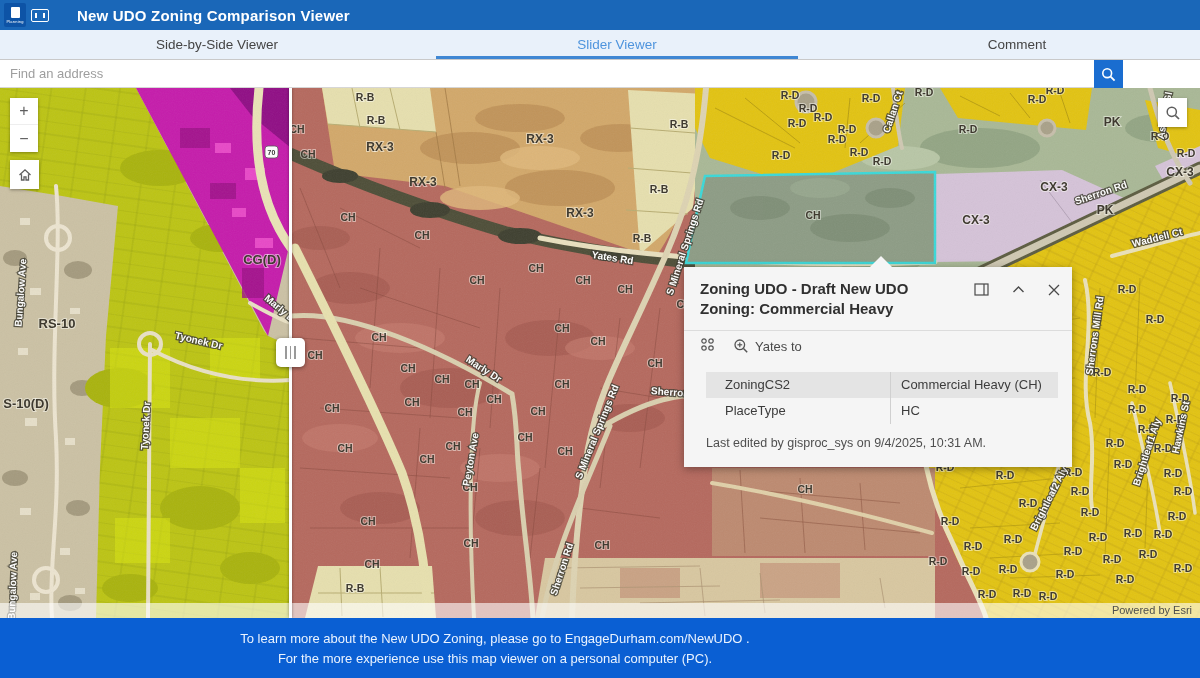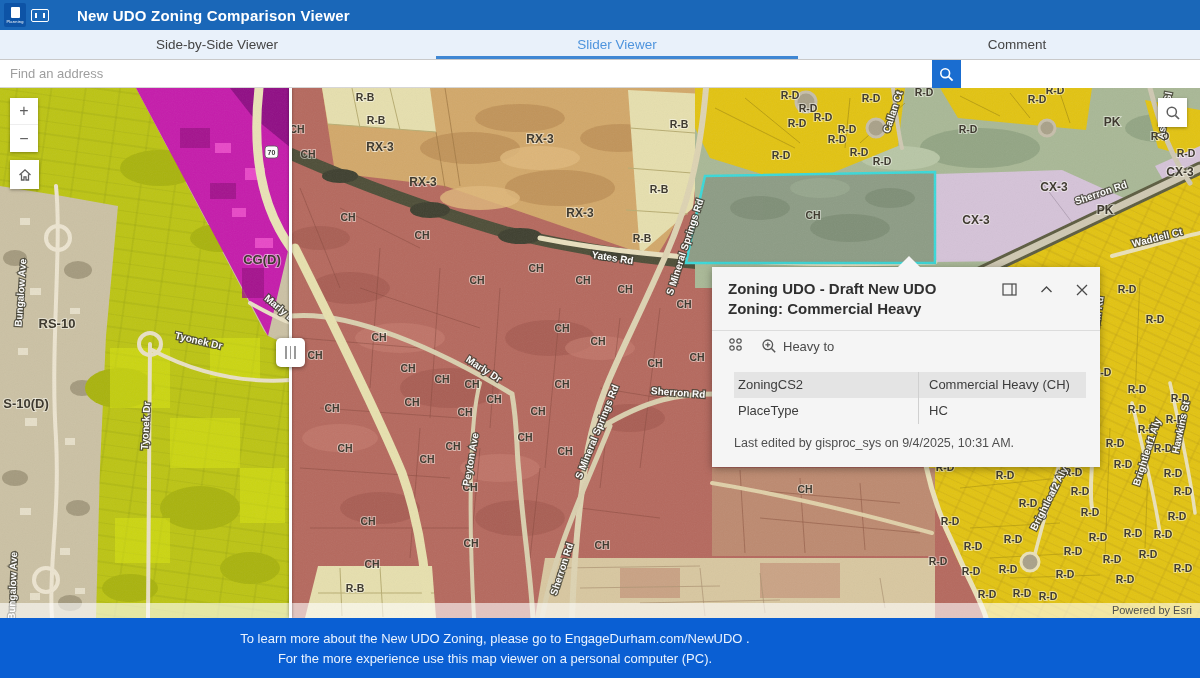--- a/index.html
+++ b/index.html
@@ -24,21 +24,21 @@
   
   .tabbar { position:absolute; left:0; top:30px; width:1200px; height:30px;
     background:#e9f1fa; display:flex; border-bottom:1px solid #c9c9c9; }
   .tab { flex:1; display:flex; align-items:center; justify-content:center;
     font-size:13.5px; color:#444; cursor:pointer; position:relative;margin-left:34px; }
   .tab.active { color:#4e94dd; }
   .tab.active::after { content:""; position:absolute; left:2px; right:2px;
     bottom:0; height:3px; background:#3f87d3; }
 
   
-  .searchrow { position:absolute; left:0; top:60px; width:961px; height:28px;
+  .searchrow { position:absolute; left:0; top:60px; width:1123px; height:28px;
     background:#a16207; display:flex; border-bottom:1px solid #d6d6d6; }
   .searchrow input { flex:1; border:none; outline:none; font-size:13px;
     padding:0 10px; color:#333; font-family:"Liberation Sans",sans-serif; }
   .searchrow input::placeholder { color:#9e9e9e; }
   .search-btn { width:29px; height:28px; background:#1a6dd0; border:none;
     display:flex; align-items:center; justify-content:center; cursor:pointer; }
 
   
   .map { position:absolute; left:0; top:88px; width:1200px; height:530px;
     overflow:hidden; background:#cdbd9a; }
@@ -60,41 +60,41 @@
   .mapsearchwrap { left:1158px; top:10px; }
 
   svg text { user-select:none; }
   .zone-label { font-family:"Liberation Sans",sans-serif; font-weight:bold;
     fill:#3a352a; paint-order:stroke; stroke:rgba(255,255,250,.5); stroke-width:2px; }
   .street-label { font-family:"Liberation Sans",sans-serif; font-weight:bold;
     font-size:10px; fill:#ffffff; paint-order:stroke; stroke:rgba(62,60,48,.85);
     stroke-width:2.4px; }
 
   
-  .popup { position:absolute; left:712px; top:179px; width:388px; height:200px;
+  .popup { position:absolute; left:684px; top:179px; width:388px; height:200px;
     background:#f5f5f5; box-shadow:0 2px 8px rgba(0,0,0,.35); }
   .popup-arrow { position:absolute; left:186px; top:-11px; width:0; height:0;
     border-left:11px solid transparent; border-right:11px solid transparent;
     border-bottom:11px solid #f5f5f5; }
   .popup-head { padding:12px 14px 10px 16px; position:relative; }
   .popup-title { font-size:15px; font-weight:bold; color:#303030; line-height:1.35;
     width:255px; }
   .popup-icons { position:absolute; right:12px; top:16px; display:flex; gap:23px;
     align-items:center; }
   .popup-icons .pbtn { background:none; border:none; cursor:pointer; padding:0;
     color:#4a4a4a; display:flex; align-items:center; }
   .popup-actions { border-top:1px solid #dcdcdc; height:32px; display:flex;
     align-items:center; padding-left:16px; gap:18px; }
   .zoomto { display:flex; align-items:center; gap:6px; background:none; border:none;
     cursor:pointer; font-size:13px; color:#4a4a4a;
     font-family:"Liberation Sans",sans-serif; }
   .popup-table { margin:10px 14px 0 22px; font-size:13px; color:#3c3c3c; }
   .prow { display:flex; height:26px; align-items:center; }
   .prow.odd { background:#e4e4e4; }
-  .pcell-f { width:185px; padding-left:4px; border-right:1px solid #d0d0d0;
+  .pcell-f { width:185px; padding-left:19px; border-right:1px solid #d0d0d0;
     height:100%; display:flex; align-items:center; }
   .pcell-v { flex:1; padding-left:10px; }
   .lastedit { margin:12px 14px 0 22px; font-size:12.5px; color:#4f4f4f; }
 
   
   .footer { position:absolute; left:0; top:618px; width:1200px; height:60px;
     background:#0a5fd3; color:#fff; }
   .brand { position:absolute; left:9px; top:15px; font-size:22px; font-weight:400;
     letter-spacing:1px; color:#fff;margin-top:44px; }
   .footer-msg { position:absolute; left:0; top:11px; width:990px; text-align:center;
@@ -551,21 +551,21 @@
           <circle cx="11" cy="11" r="2.2" fill="none" stroke="#555" stroke-width="1.2"></circle>
         </svg>
       </button>
       <button class="zoomto">
         <svg width="16" height="16" viewBox="0 0 16 16">
           <circle cx="6.8" cy="6.8" r="4.8" fill="none" stroke="#555" stroke-width="1.3"></circle>
           <line x1="4.4" y1="6.8" x2="9.2" y2="6.8" stroke="#555" stroke-width="1.2"></line>
           <line x1="6.8" y1="4.4" x2="6.8" y2="9.2" stroke="#555" stroke-width="1.2"></line>
           <line x1="10.5" y1="10.5" x2="14.2" y2="14.2" stroke="#555" stroke-width="1.5"></line>
         </svg>
-        <span>Heavy to</span>
+        <span>Yates to</span>
       </button>
     </div>
     <div class="popup-table">
       <div class="prow odd">
         <div class="pcell-f">ZoningCS2</div>
         <div class="pcell-v">Commercial Heavy (CH)</div>
       </div>
       <div class="prow">
         <div class="pcell-f">PlaceType</div>
         <div class="pcell-v">HC</div>

